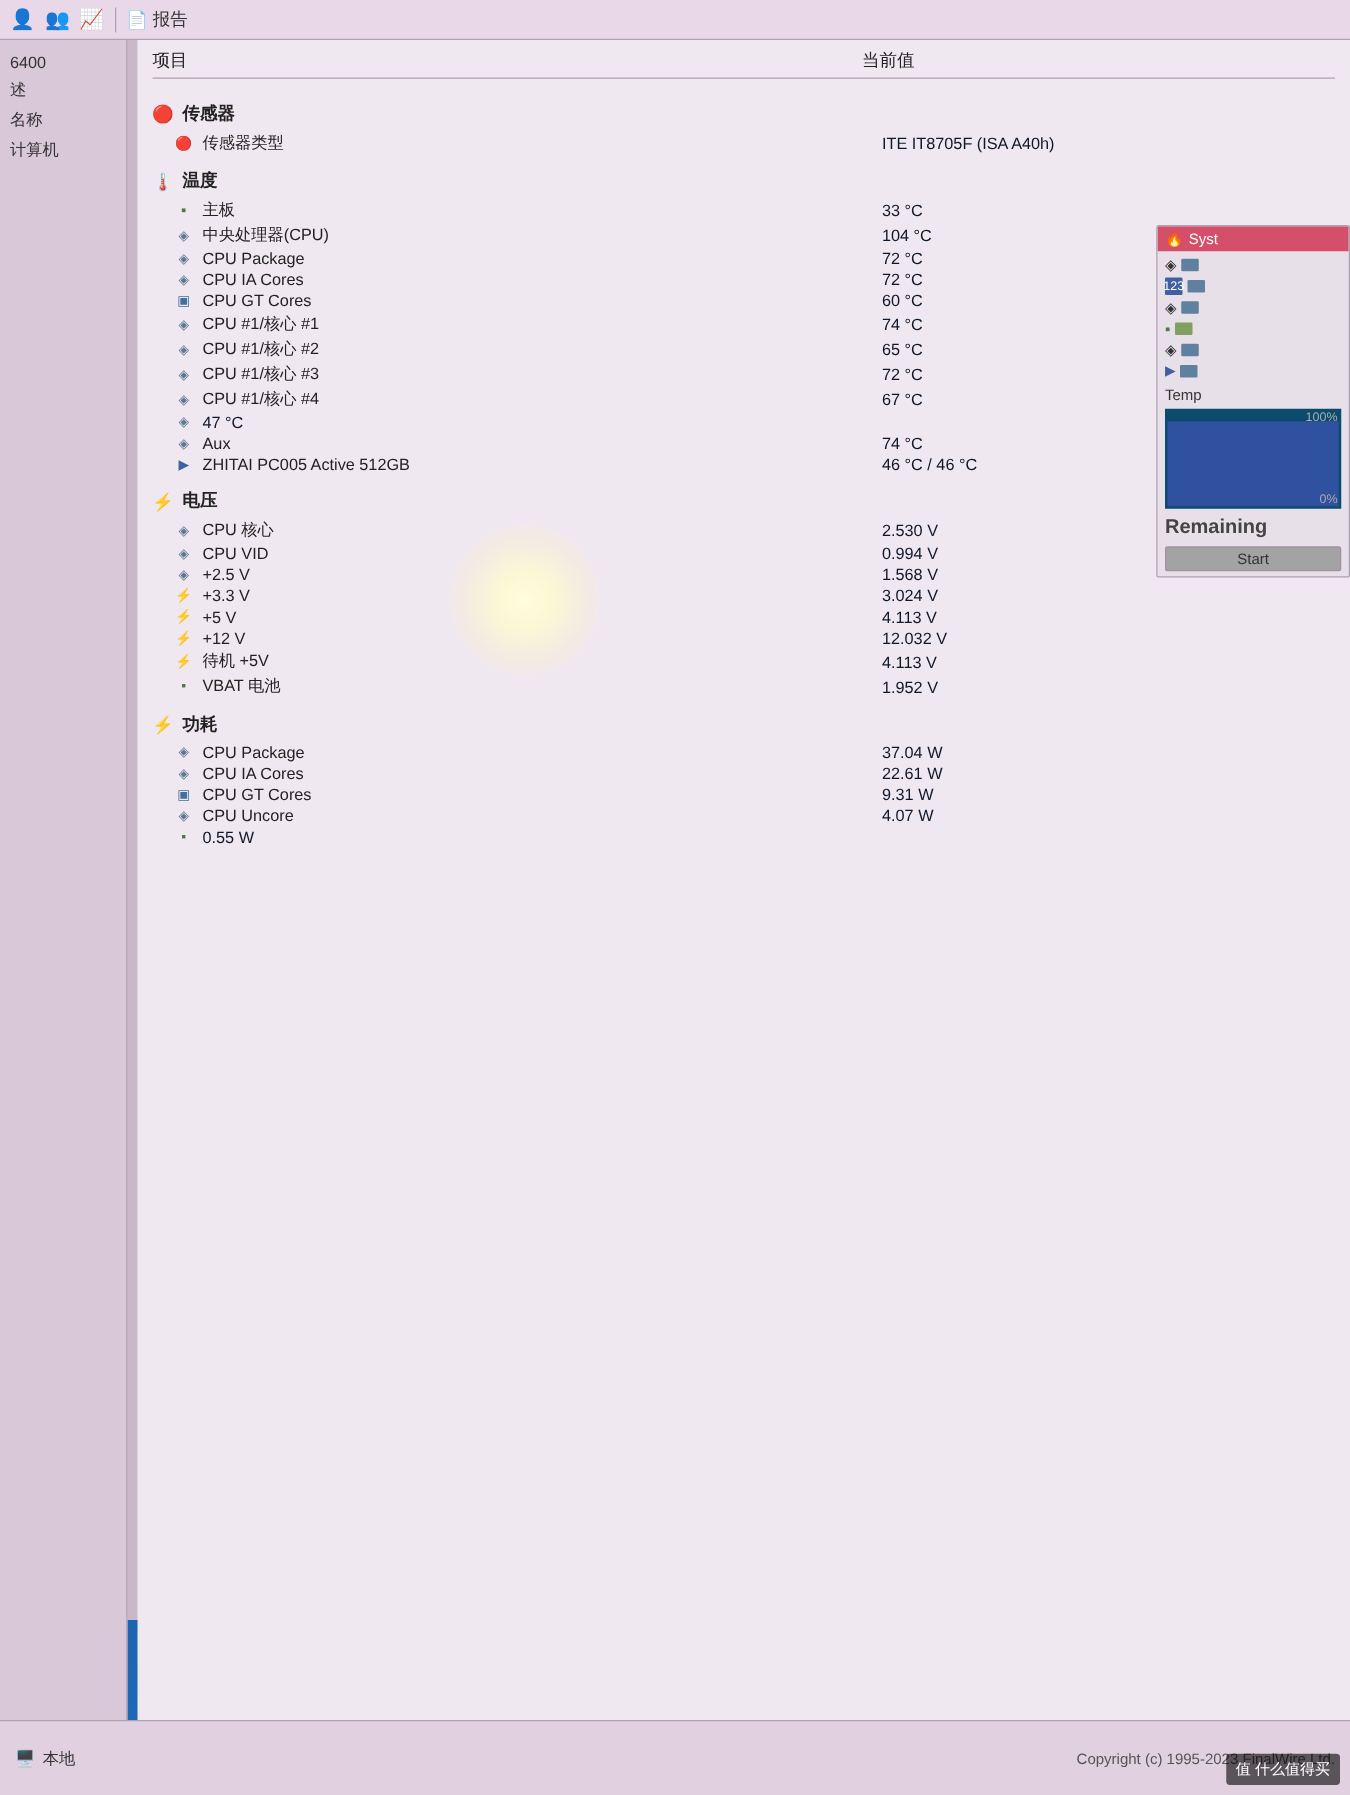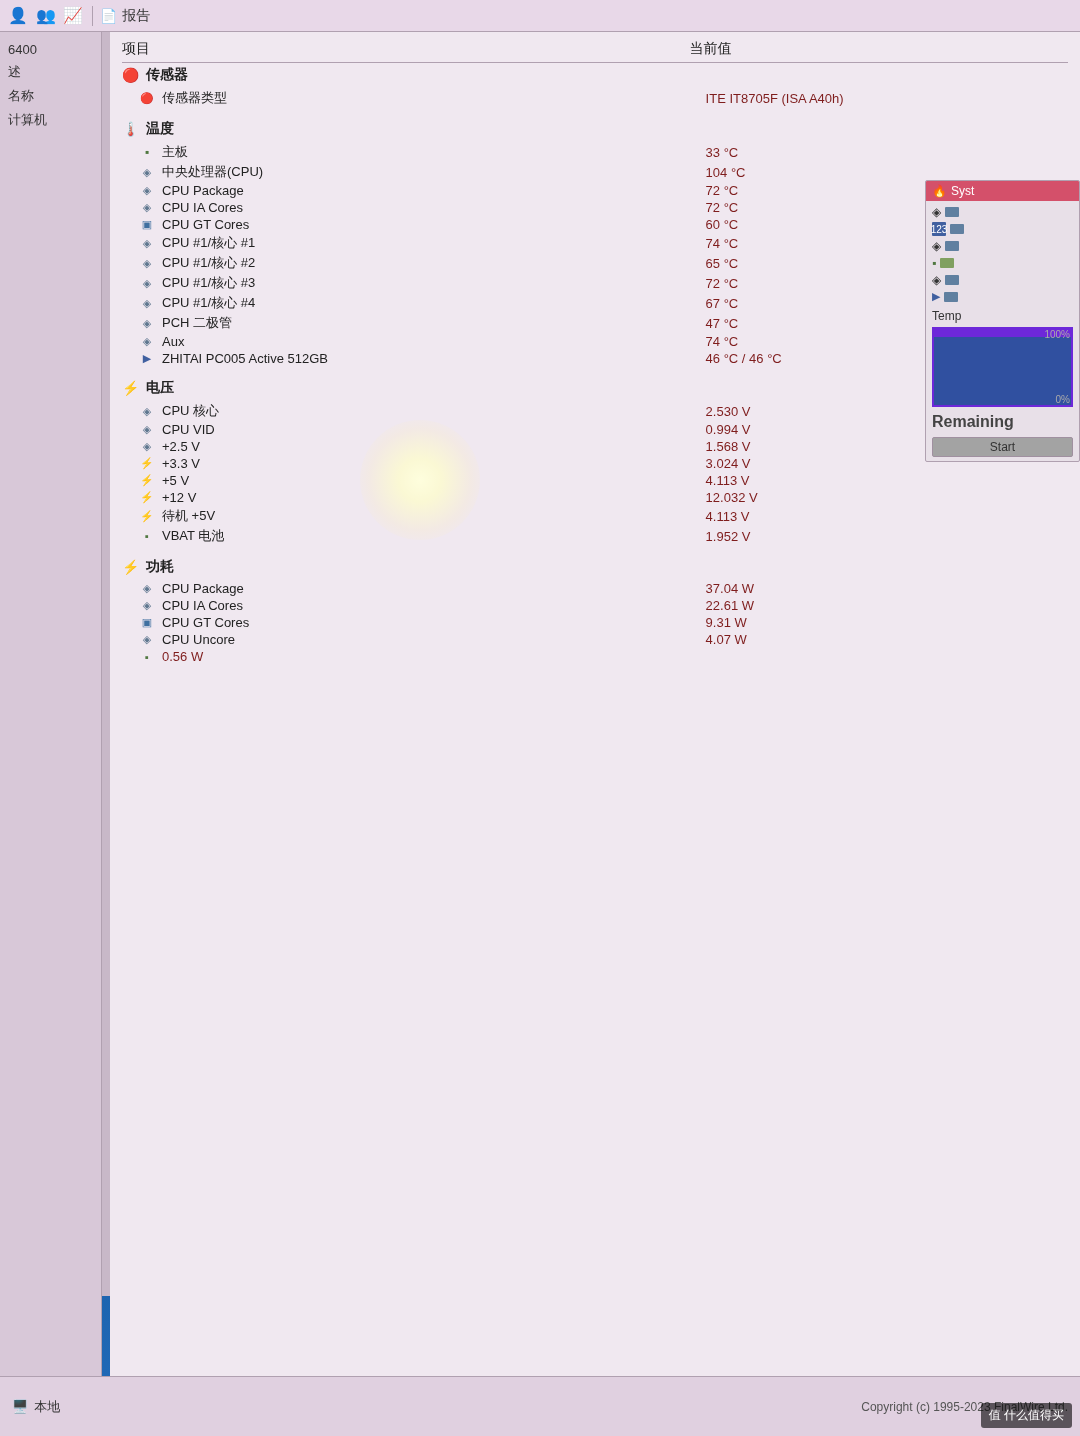--- a/index.html
+++ b/index.html
@@ -58,21 +58,21 @@
       background: #f0e8f0;
       overflow-y: auto;
       padding: 8px 12px;
     }
 
     
     .table-header {
       display: flex;
       border-bottom: 1px solid #b0a0b0;
       padding-bottom: 4px;
-      margin-bottom: 3px;
+      margin-bottom: 19px;
     }
     .col-name {
       flex: 1.5;
       font-size: 14px;
       color: #222;
       font-weight: normal;
     }
     .col-value {
       flex: 1;
       font-size: 14px;
@@ -123,21 +123,21 @@
     }
     .row-name {
       flex: 1.5;
       font-size: 13px;
       color: #222;
       white-space: nowrap;
     }
     .row-value {
       flex: 1;
       font-size: 13px;
-      color: #7f1d1d;
+      color: #0f172a;
     }
 
     
     .status-bar {
       position: absolute;
       bottom: 0;
       left: 0;
       right: 0;
       height: 60px;
       background: #e0d0e0;
@@ -215,21 +215,21 @@
       align-items: center;
       justify-content: center;
     }
     .rp-label {
       font-size: 12px;
       color: #333;
       padding: 2px 6px 0;
     }
     .rp-graph {
       margin: 4px 6px;
-      background: #6d28d9;
+      background: #0c4a6e;
       height: 80px;
       position: relative;
       display: flex;
       align-items: flex-end;
       padding: 2px;
     }
     .rp-graph-bar {
       width: 100%;
       background: #3050a0;
       height: 90%;
@@ -398,21 +398,20 @@
     </div>
 
     <div class="data-row">
       <span class="row-icon" style="color:#607890;">◈</span>
       <span class="row-name">CPU #1/核心 #4</span>
       <span class="row-value">67 °C</span>
     </div>
 
     <div class="data-row">
       <span class="row-icon" style="color:#607890;">◈</span>
-      <span class="row-name">PCH 二极管</span>
       <span class="row-value">47 °C</span>
     </div>
 
     <div class="data-row">
       <span class="row-icon" style="color:#607890;">◈</span>
       <span class="row-name">Aux</span>
       <span class="row-value">74 °C</span>
     </div>
 
     <div class="data-row">
@@ -491,21 +490,21 @@
       <span class="row-name">CPU GT Cores</span>
       <span class="row-value">9.31 W</span>
     </div>
     <div class="data-row">
       <span class="row-icon" style="color:#607890;">◈</span>
       <span class="row-name">CPU Uncore</span>
       <span class="row-value">4.07 W</span>
     </div>
     <div class="data-row">
       <span class="row-icon" style="color:#507840;font-size:11px;">▪</span>
-      <span class="row-value">0.56 W</span>
+      <span class="row-value">0.55 W</span>
     </div>
   </div>
 
 </div>
 
 <div class="right-panel">
   <div class="right-panel-title">
     <span>🔥</span>
     <span>Syst</span>
   </div>

